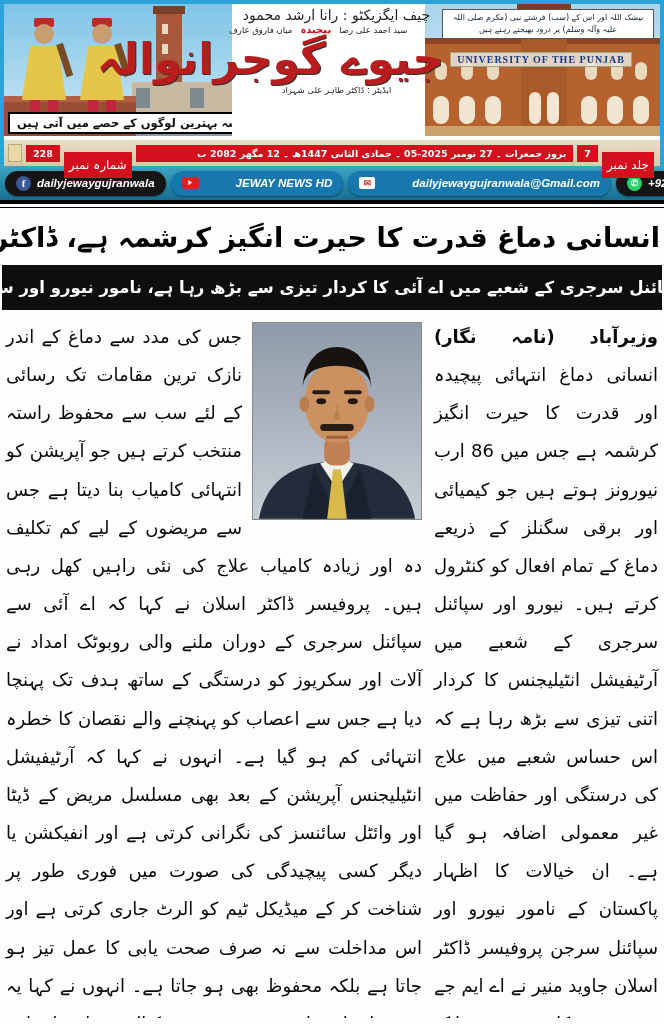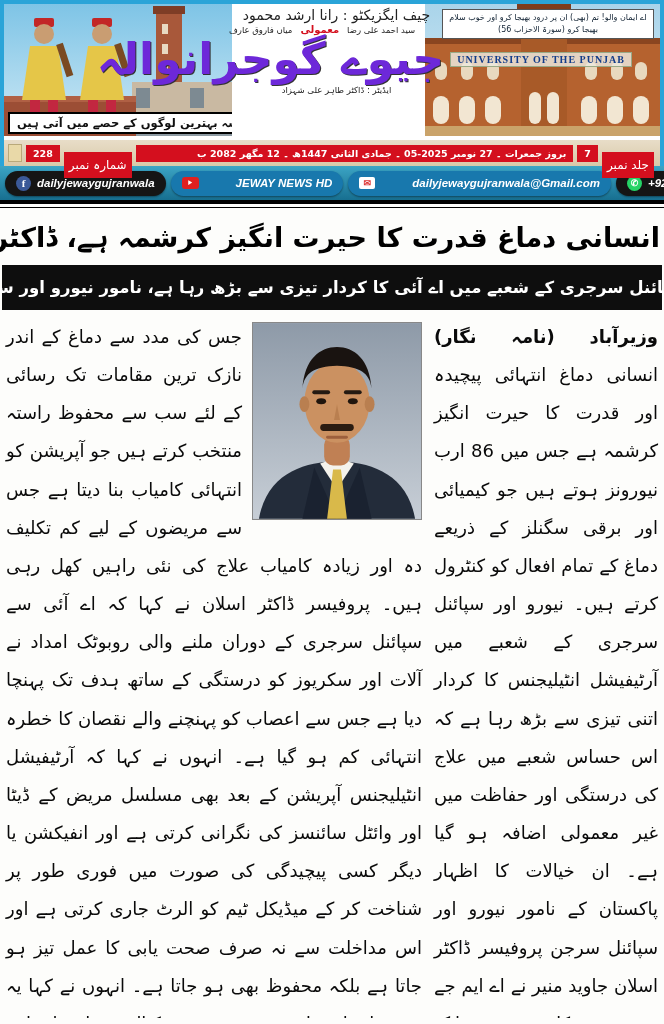--- a/index.html
+++ b/index.html
@@ -42,21 +42,21 @@
   .brand-en{
     font-family:"Liberation Sans",sans-serif;font-weight:bold;font-size:16px;
     color:var(--brand-green);white-space:nowrap;letter-spacing:.2px;
   }
   .brand-en .daily-word{font-size:11px;}
   .chief-exec{font-size:14px;direction:rtl;margin-top:1px;color:#222;}
   .mast-names{display:flex;justify-content:flex-end;gap:8px;direction:rtl;margin-top:1px;align-items:center;}
   .mast-names .nm{font-size:8.5px;color:#222;}
   .daily-label{font-size:10px;color:var(--accent-red);font-weight:bold;}
   .calligraphy{
-    font-size:44px;font-weight:bold;direction:rtl;line-height:1.1;color:#6d28d9;
+    font-size:44px;font-weight:bold;direction:rtl;line-height:1.1;color:#b91c1c;
     white-space:nowrap;margin-top:0;text-shadow:1px 1px 0 #333;
   }
   .editor-line{font-size:8.5px;direction:rtl;margin-top:2px;color:#222;}
 
   
   .date-bar{
     position:relative;height:26px;background:linear-gradient(#e8ddc8,#d8c9a8);
     display:flex;flex-direction:row;direction:rtl;align-items:center;
     gap:4px;padding:0 6px 0 4px;border-left:4px solid #2aa4d8;border-right:4px solid #2aa4d8;
   }
@@ -206,29 +206,29 @@
           <rect x="36" y="58" width="12" height="18" rx="6"></rect>
           <rect x="62" y="58" width="12" height="18" rx="6"></rect>
           <rect x="160" y="58" width="12" height="18" rx="6"></rect>
           <rect x="186" y="58" width="12" height="18" rx="6"></rect>
           <rect x="210" y="58" width="12" height="18" rx="6"></rect>
         </g>
         <rect x="0" y="122" width="235" height="10" fill="#caa36a"></rect>
       </svg>
       <span class="uni-sign">UNIVERSITY OF THE PUNJAB</span>
       <div class="verse-box">
-        <div>اے ایمان والو! تم (بھی) ان پر درود بھیجا کرو اور خوب سلام بھیجا کرو (سورۃ الاحزاب 56)</div>
+        <div>بیشک اللہ اور اس کے (سب) فرشتے نبی (مکرم صلی اللہ علیہ وآلہ وسلم) پر درود بھیجتے رہتے ہیں</div>
       </div>
     </div>
 
     <div class="mast-center">
       <div class="chief-exec">چیف ایگزیکٹو : رانا ارشد محمود</div>
       <div class="mast-names">
         <span class="nm">سید احمد علی رضا</span>
-        <span class="daily-label">معمولی</span>
+        <span class="daily-label">پیچیدہ</span>
         <span class="nm">میاں فاروق عارف</span>
       </div>
       <div class="calligraphy">جیوے گوجرانوالہ</div>
       <div class="editor-line">ایڈیٹر : ڈاکٹر طاہر علی شہزاد</div>
     </div>
   </header>
 
   <div class="date-bar">
     <span class="seg-label">جلد نمبر</span>
     <span class="seg">7</span>

